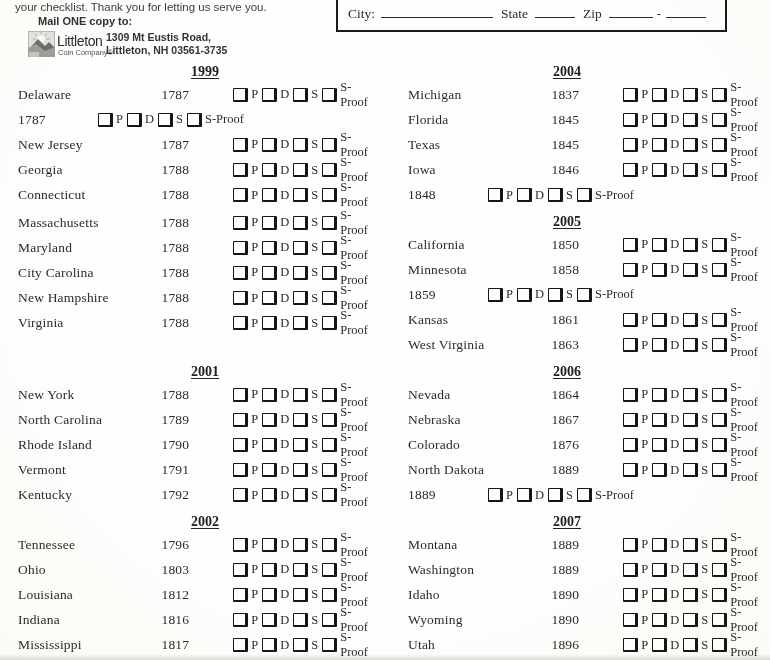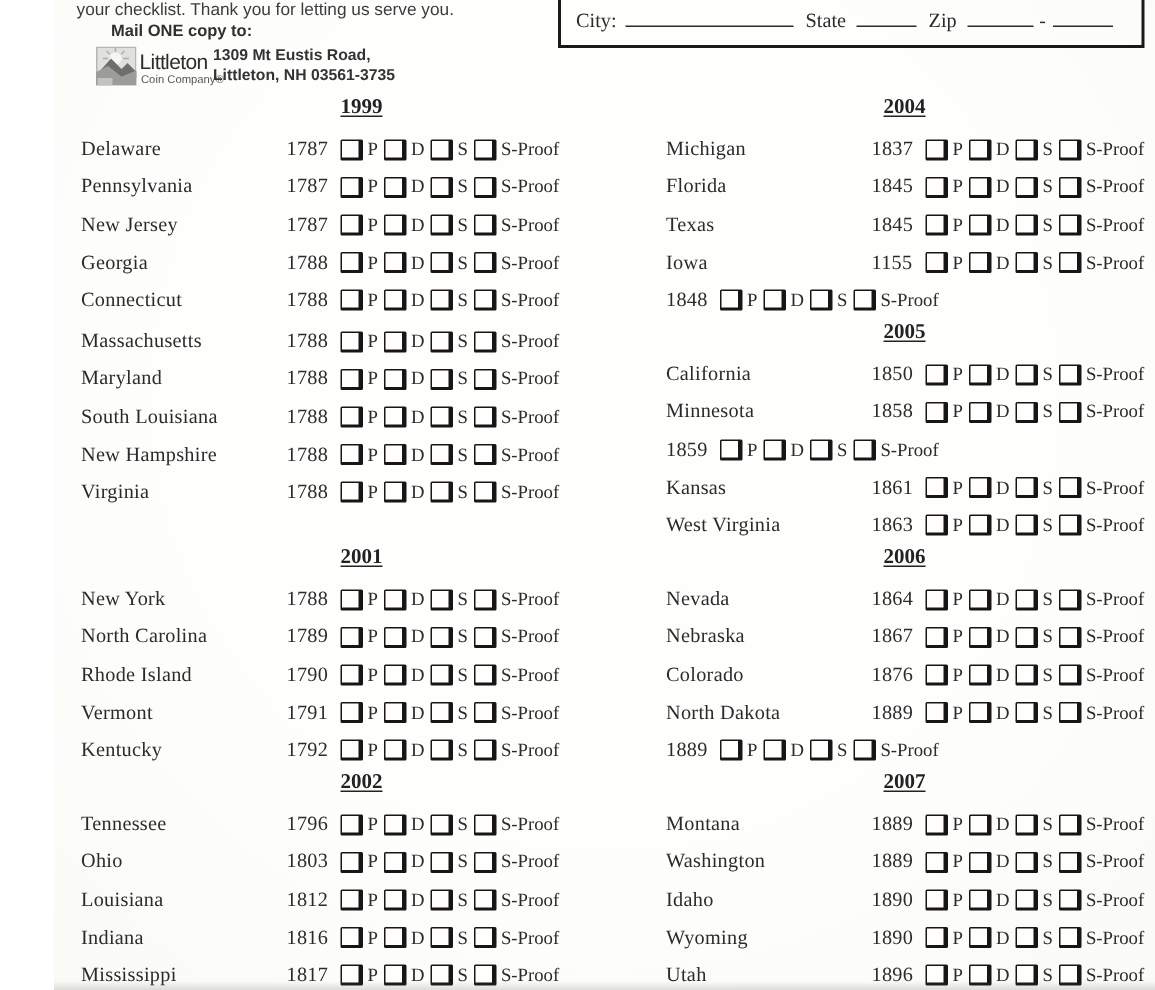--- a/index.html
+++ b/index.html
@@ -4,21 +4,20 @@
 <style>
   html,body{margin:0;padding:0;}
   body{
     width:770px;height:660px;position:relative;overflow:hidden;
     background:#fff;
     font-family:"Liberation Serif",serif;color:#2b2b2b;
   }
   .page{
     position:absolute;inset:0;
     background:radial-gradient(circle at 50% 40%, #fefefd 55%, #fafaf6 100%);
-    margin-left:36px;
   }
   .page::after{
     content:"";position:absolute;left:0;right:0;bottom:0;height:6px;
     background:linear-gradient(to bottom,rgba(110,110,105,0),rgba(110,110,105,0.22));
     pointer-events:none;
   }
 
   
   .intro-line{position:absolute;top:1px;left:15px;
     font-family:"Liberation Sans",sans-serif;font-size:11.5px;color:#3c3c3c;}
@@ -50,21 +49,21 @@
   
   .checklist{position:absolute;top:60px;left:0;width:770px;height:600px;}
   .col{position:absolute;top:0;width:350px;}
   .col-left{left:18px;}
   .col-right{left:408px;}
   .group{height:150px;}
   .year-header{height:22px;line-height:22px;}
   .year-label{font-weight:bold;font-size:14px;text-decoration:underline;text-underline-offset:2px;color:#222;}
   .col-left .year-header{padding-left:173px;}
   .col-right .year-header{padding-left:145px;}
-  .row{display:flex;align-items:flex-end;height:25.2px;font-size:13.5px;letter-spacing:0.2px;}
+  .row{display:flex;align-items:center;height:25.2px;font-size:13.5px;letter-spacing:0.2px;gap:44px;}
   .state{width:137px;}
   .syear{width:36px;}
   .mints{display:inline-flex;align-items:center;}
   .mint{display:inline-flex;align-items:center;}
   .box{
     width:11px;height:11px;background:#fffefd;border-radius:1px;
     border-style:solid;border-color:#161616;border-width:1px 3px 2px 1px;
     margin-right:3px;flex:none;
   }
   .mlabel{margin-right:4px;font-size:12.5px;letter-spacing:0;}
@@ -130,21 +129,20 @@
     </span>
 
     <span class="mint">
       <span class="box"></span>
       <span class="mlabel">S-Proof</span>
     </span>
   </span>
     </div>
 
     <div class="row">
-      <span class="state">Pennsylvania</span>
       <span class="syear">1787</span>
       <span class="mints">
     <span class="mint">
       <span class="box"></span>
       <span class="mlabel">P</span>
     </span>
 
     <span class="mint">
       <span class="box"></span>
       <span class="mlabel">D</span>
@@ -289,21 +287,21 @@
     </span>
 
     <span class="mint">
       <span class="box"></span>
       <span class="mlabel">S-Proof</span>
     </span>
   </span>
     </div>
 
     <div class="row">
-      <span class="state">South Louisiana</span>
+      <span class="state">City Carolina</span>
       <span class="syear">1788</span>
       <span class="mints">
     <span class="mint">
       <span class="box"></span>
       <span class="mlabel">P</span>
     </span>
 
     <span class="mint">
       <span class="box"></span>
       <span class="mlabel">D</span>
@@ -725,21 +723,21 @@
 
     <span class="mint">
       <span class="box"></span>
       <span class="mlabel">S-Proof</span>
     </span>
   </span>
     </div>
 
     <div class="row">
       <span class="state">Iowa</span>
-      <span class="syear">1155</span>
+      <span class="syear">1846</span>
       <span class="mints">
     <span class="mint">
       <span class="box"></span>
       <span class="mlabel">P</span>
     </span>
 
     <span class="mint">
       <span class="box"></span>
       <span class="mlabel">D</span>
     </span>

